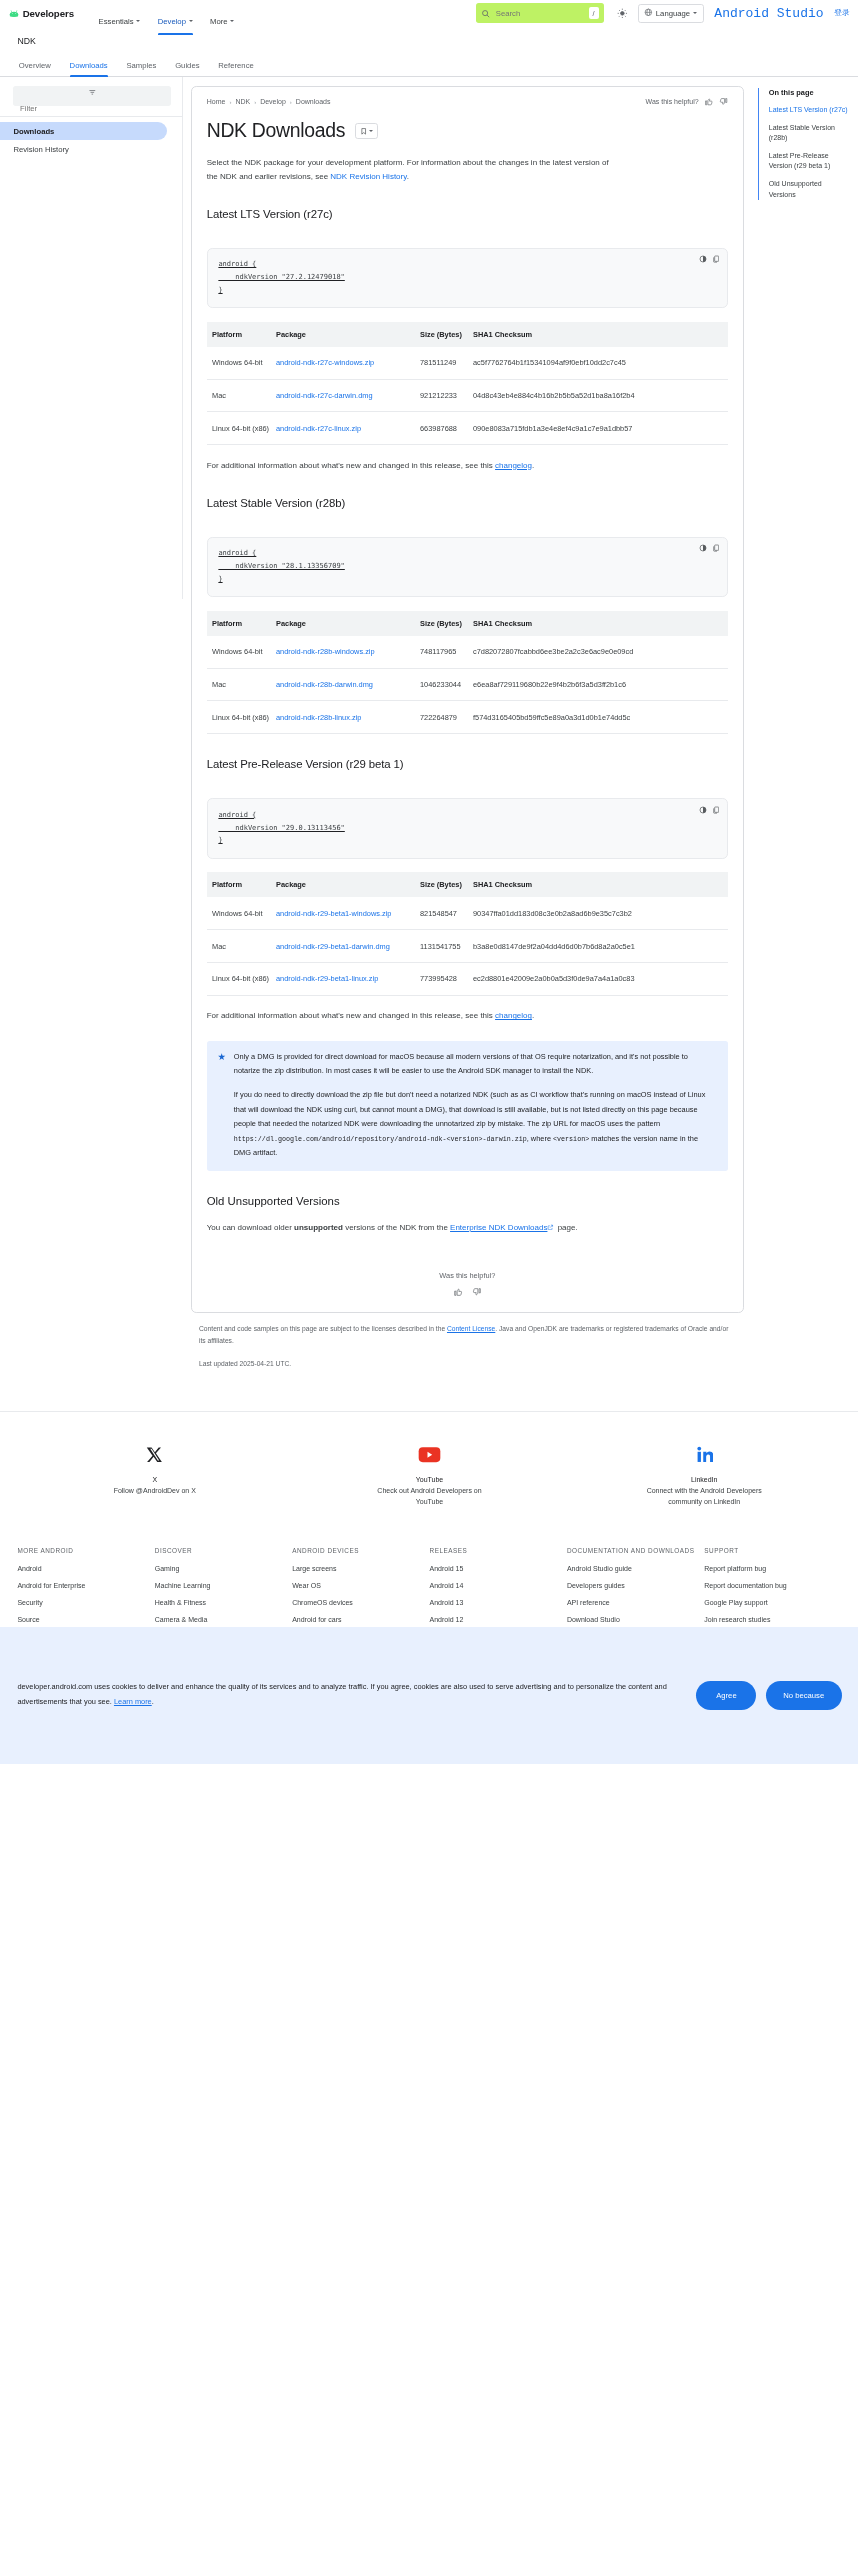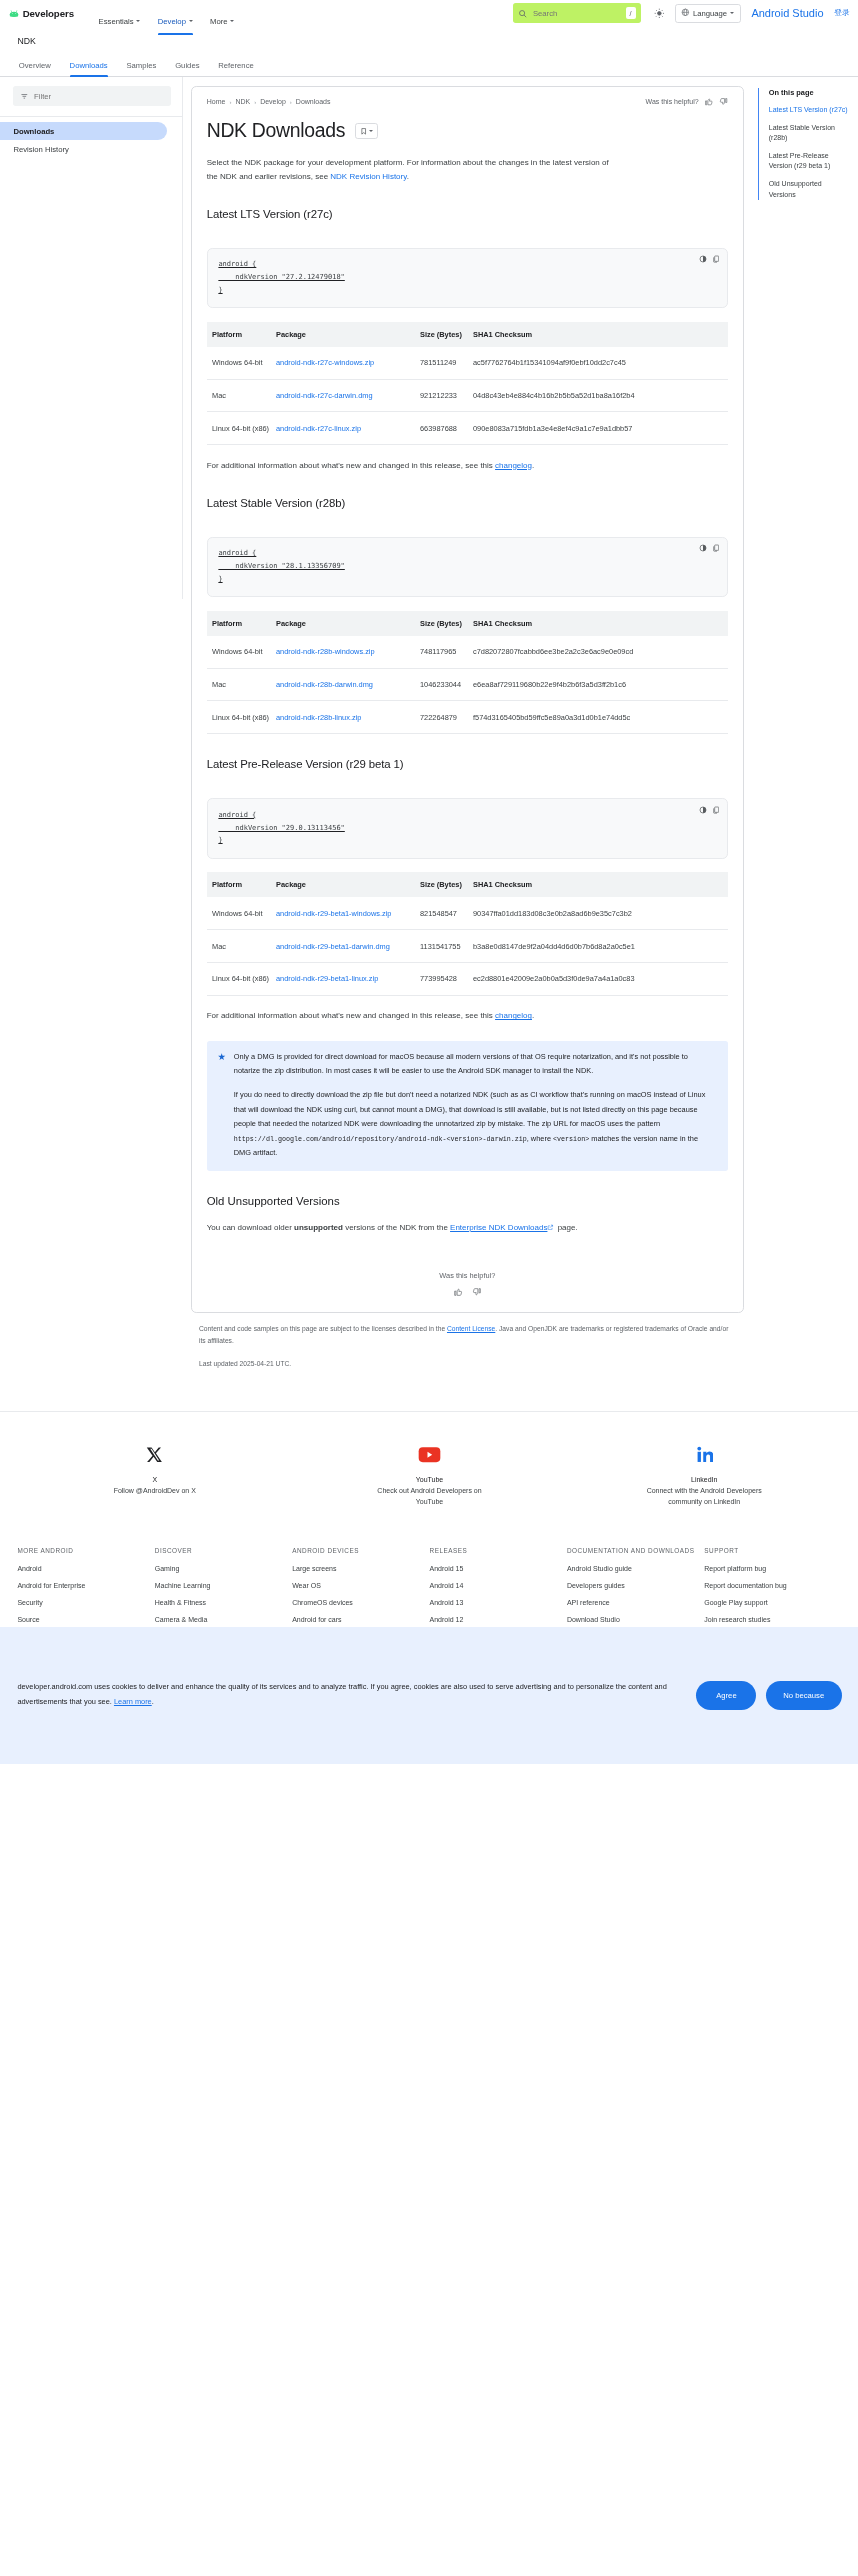--- a/index.html
+++ b/index.html
@@ -49,21 +49,21 @@
   .slashkey {
     margin-left: auto; background: #fff; border-radius: 2px; width: 10px; height: 12.7px;
     display: flex; align-items: center; justify-content: center; font-size: 7.4px; color: #5f6368;
   }
   .icon-btn { width: 19px; height: 19px; display: flex; align-items: center; justify-content: center; cursor: pointer; }
   .lang-btn {
     display: flex; align-items: center; gap: 3.3px; border: 0.7px solid #dadce0;
     border-radius: 2.7px; height: 19px; padding: 0 5.3px; font-size: 7.7px; color: #3c4043;
     margin-left: 5.3px; cursor: pointer;
   }
-  .studio-link { font-size: 11px; color: #1a73e8; font-weight: 500; margin-left: 10.7px; cursor: pointer; }
+  .studio-link { font-size: 13px; color: #1a73e8; font-weight: 500; margin-left: 10.7px; cursor: pointer; font-family: Liberation Mono, monospace; }
   .signin-link { font-size: 7.7px; color: #1a73e8; font-weight: 500; margin-left: 10.7px; cursor: pointer; }
 
   
   .productbar {
     height: 27px; display: flex; align-items: center; padding: 0 17.4px;
     background: #fff; font-size: 8.7px; color: #202124;
   }
   .tabsbar {
     height: 23px; display: flex; align-items: flex-end; padding: 0 9.4px;
     border-bottom: 0.7px solid #dadce0; background: #fff; gap: 0;
@@ -76,21 +76,21 @@
   .tab.active::after {
     content: ""; position: absolute; bottom: -0.7px; left: 9.4px; right: 9.4px;
     height: 2px; background: #1a73e8; border-radius: 1.3px 1.3px 0 0;
   }
 
   
   .shell { display: flex; align-items: flex-start; }
   .leftnav { width: 183px; flex: none; border-right: 0.7px solid #e8eaed; padding-top: 9.4px; min-height: 522px; }
   .filterbox {
     margin: 0 10.7px 9.4px 13.4px; height: 20px; background: #f1f3f4; border-radius: 2.7px;
-    display: flex; align-items: center; gap: 5.3px; padding: 0 6.7px;
+    display: flex; align-items: center; gap: 5.3px; padding: 0 6.7px; flex-direction: column;
   }
   .filter-input { border: 0; background: transparent; outline: none; font-size: 7.7px; color: #5f6368; font-family: inherit; width: 100%; }
   .leftnav-sep { border-top: 0.7px solid #e8eaed; margin-bottom: 5.3px; }
   .nav-link {
     font-size: 7.7px; color: #3c4043; padding: 4.7px 13.4px; margin-right: 14.7px;
     border-radius: 0 10.7px 10.7px 0; cursor: pointer;
   }
   .nav-link.selected { background: #c6dafc; color: #202124; font-weight: 700; }
 
   .centerwrap { flex: 1; padding: 9.4px 5.3px 0 8px; }

